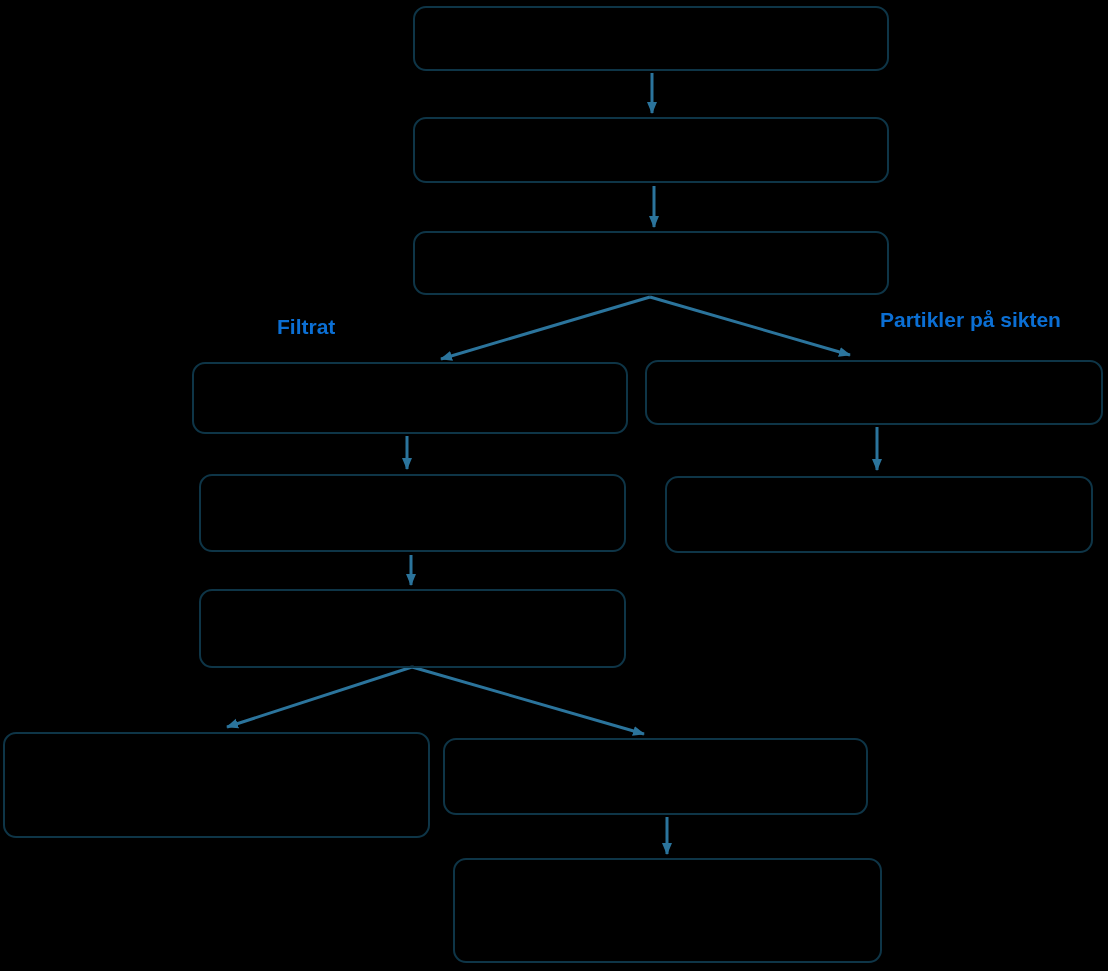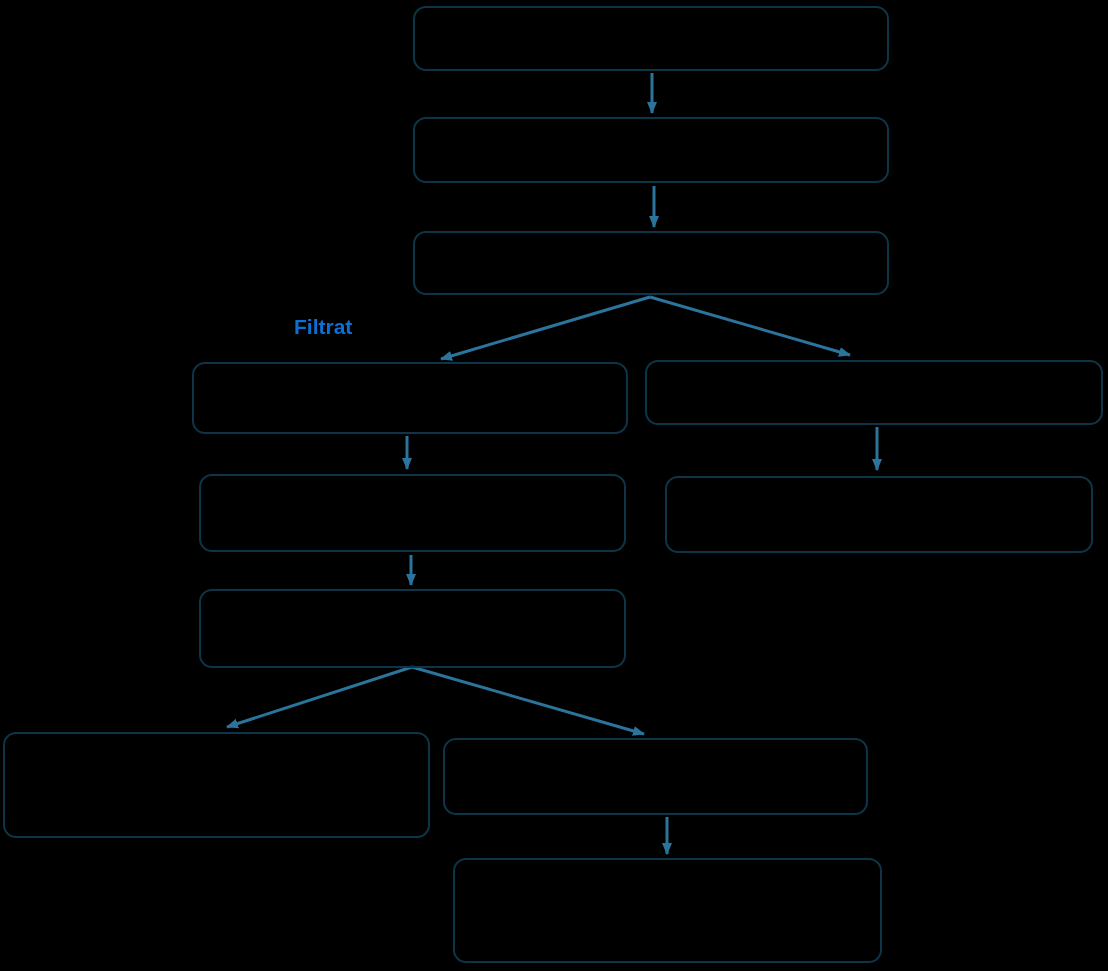--- a/index.html
+++ b/index.html
@@ -39,21 +39,20 @@
     border-radius: 13px;
     background: transparent;
   }
   .branch-label {
     position: absolute;
     color: var(--label-c, #0b6fd4);
     font-weight: bold;
     font-size: 21px;
     line-height: 24px;
     white-space: nowrap;
-    margin-left: 17px;
   }
 </style>
 </head>
 <body style="background: rgb(0, 0, 0);">
 
 <div class="stage" style="--bg-c: #000000; --border-c: #0e3547; --arrow-c: #2b749c; --label-c: #0b6fd4;">
 
   <svg class="arrows-layer" viewBox="0 0 1108 971" xmlns="http://www.w3.org/2000/svg">
     <defs>
       <marker id="ah" markerUnits="userSpaceOnUse" markerWidth="14" markerHeight="12" refX="11" refY="5" orient="auto">
@@ -84,14 +83,15 @@
   <div class="node" style="left:665px; top:476px; width:428px; height:77px;"></div>
 
   <div class="node" style="left:199px; top:589px; width:427px; height:79px;"></div>
 
   <div class="node" style="left:3px;   top:732px; width:427px; height:106px;"></div>
   <div class="node" style="left:443px; top:738px; width:425px; height:77px;"></div>
 
   <div class="node" style="left:453px; top:858px; width:429px; height:105px;"></div>
 
   <div class="branch-label" style="left:277px; top:315px;">Filtrat</div>
+  <div class="branch-label" style="left:880px; top:308px;">Partikler på sikten</div>
 
 </div>
 
 </body></html>

